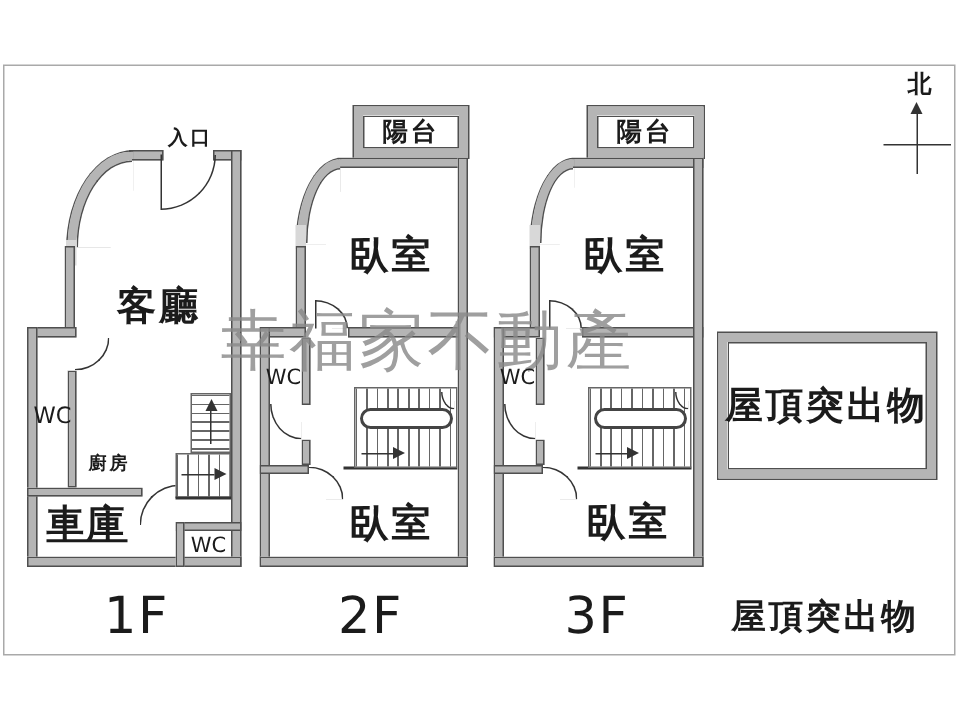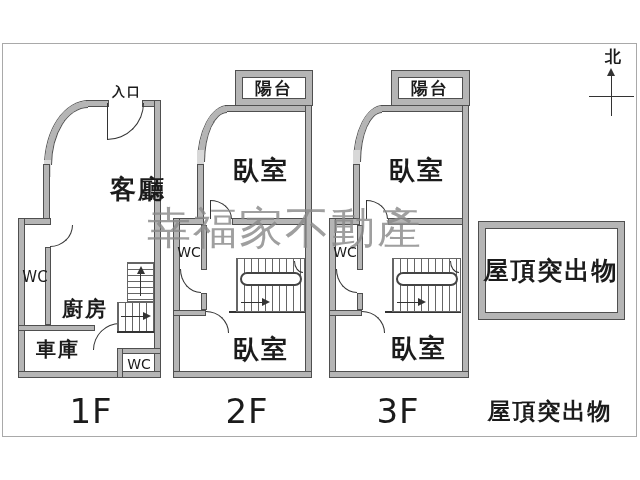--- a/index.html
+++ b/index.html
@@ -77,24 +77,24 @@
     <div class="abs head-up" style="left:137px;top:266px;"></div>
     <div class="abs stair-v" style="left:117px;top:302px;width:37px;height:30px;"></div>
     <div class="abs thinline" style="left:121px;top:316px;width:22px;height:1px;"></div>
     <div class="abs head-right" style="left:143px;top:312px;"></div>
     <div class="abs thinline" style="left:117px;top:331px;width:37px;height:2px;"></div>
 
     <div class="abs wall" style="left:117px;top:348px;width:44px;height:6px;"></div>
     <div class="abs wall" style="left:117px;top:348px;width:6px;height:30px;"></div>
 
     <div class="abs lbl txt" style="left:127px;top:92px;font-size:13px;">入口</div>
-    <div class="abs lbl txt" style="left:106px;top:189px;font-size:26px;margin-left:32px;">客廳</div>
+    <div class="abs lbl txt" style="left:106px;top:204px;font-size:26px;">客廳</div>
     <div class="abs lbl latin txt" style="left:35px;top:277px;font-size:15px;font-weight:500;">WC</div>
-    <div class="abs lbl txt" style="left:85px;top:309px;font-size:21px;">廚房</div>
-    <div class="abs lbl txt" style="left:58px;top:349px;font-size:20px;">車庫</div>
+    <div class="abs lbl txt" style="left:73px;top:309px;font-size:12px;">廚房</div>
+    <div class="abs lbl txt" style="left:58px;top:349px;font-size:25px;text-decoration:underline;">車庫</div>
     <div class="abs lbl latin txt" style="left:139px;top:364px;font-size:14px;font-weight:500;">WC</div>
     <div class="abs floorlbl txt" style="left:91px;top:411px;font-size:34px;">1F</div>
   </div>
 
   <div>
     <div class="abs wallbox" style="left:236px;top:71px;width:76px;height:34px;"></div>
     <div class="abs wall" style="left:225px;top:105px;width:87px;height:7px;"></div>
     <div class="abs curve-outer" style="left:197px;top:105px;width:31px;height:58px;border-top-left-radius:31px 58px;"></div>
     <div class="abs curve-band" style="left:198px;top:106px;width:29px;height:56px;border-top-left-radius:29px 56px;"></div>
     <div class="abs curve-inner" style="left:204px;top:112px;width:23px;height:50px;border-top-left-radius:23px 50px;"></div>

